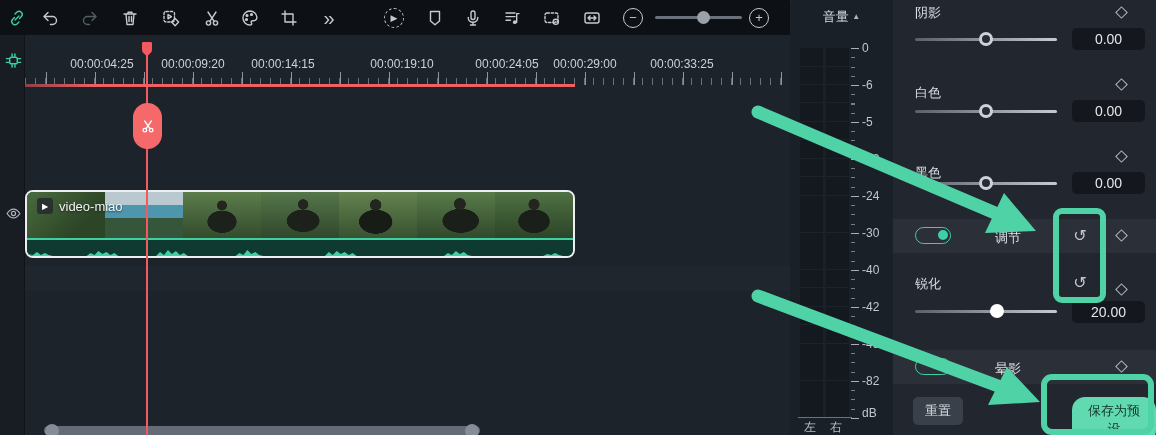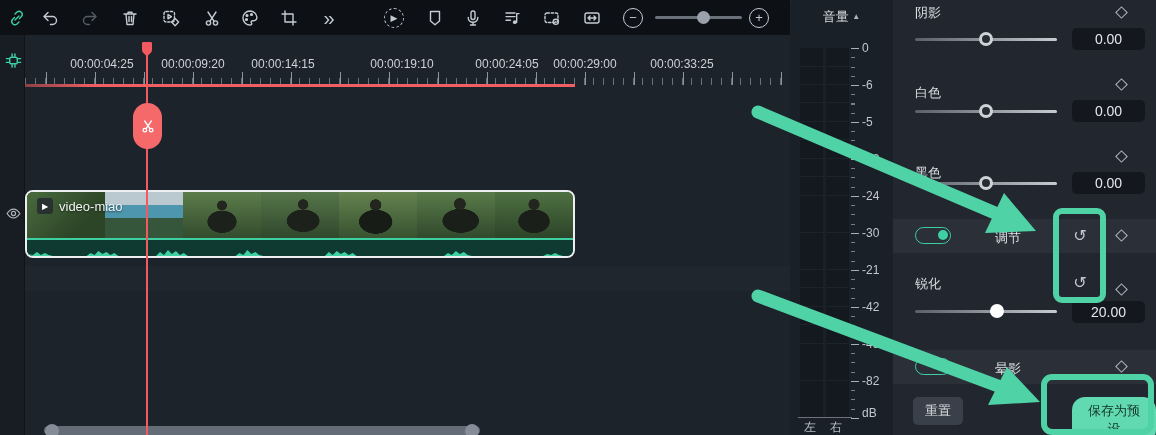--- a/index.html
+++ b/index.html
@@ -270,21 +270,21 @@
     <div class="mbar r"></div>
     <div class="mbase"></div>
     <div class="mticks-minor"></div>
     <div class="mticks-major"></div>
     <span class="mlabel" style="top:41px">0</span>
     <span class="mlabel" style="top:78px">-6</span>
     <span class="mlabel" style="top:115px">-5</span>
     <span class="mlabel" style="top:152px">-18</span>
     <span class="mlabel" style="top:189px">-24</span>
     <span class="mlabel" style="top:226px">-30</span>
-    <span class="mlabel" style="top:263px">-21</span>
+    <span class="mlabel" style="top:263px">-40</span>
     <span class="mlabel" style="top:300px">-42</span>
     <span class="mlabel" style="top:337px">-48</span>
     <span class="mlabel" style="top:374px">-82</span>
     <span class="mlabel" style="top:406px">dB</span>
     <span class="chan" style="left:14px">左</span>
     <span class="chan" style="left:40px">右</span>
   </div>
 
   <div class="adjust">
 

